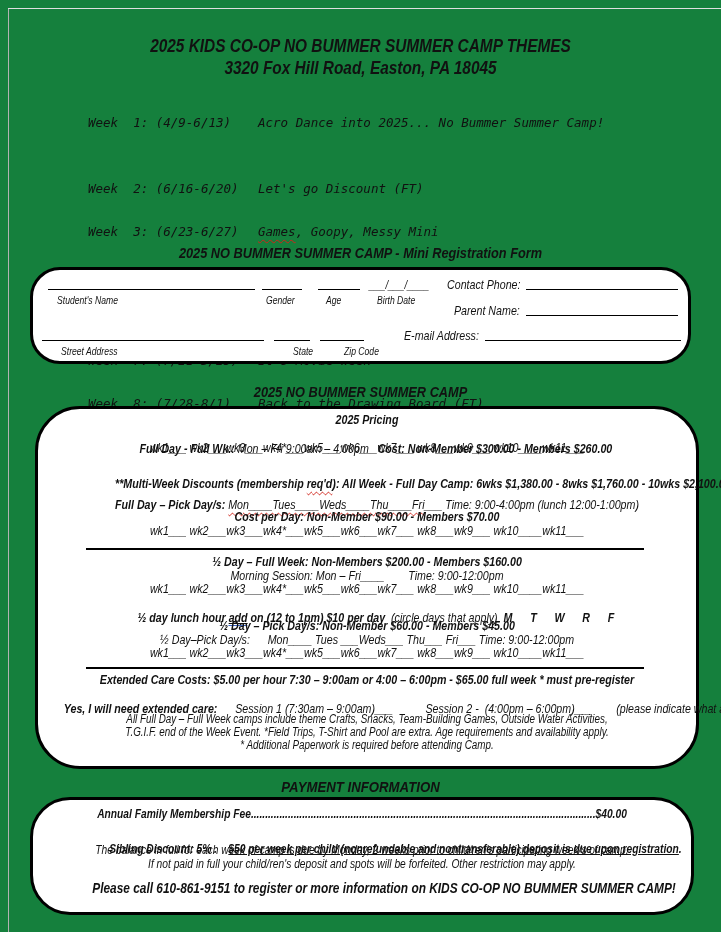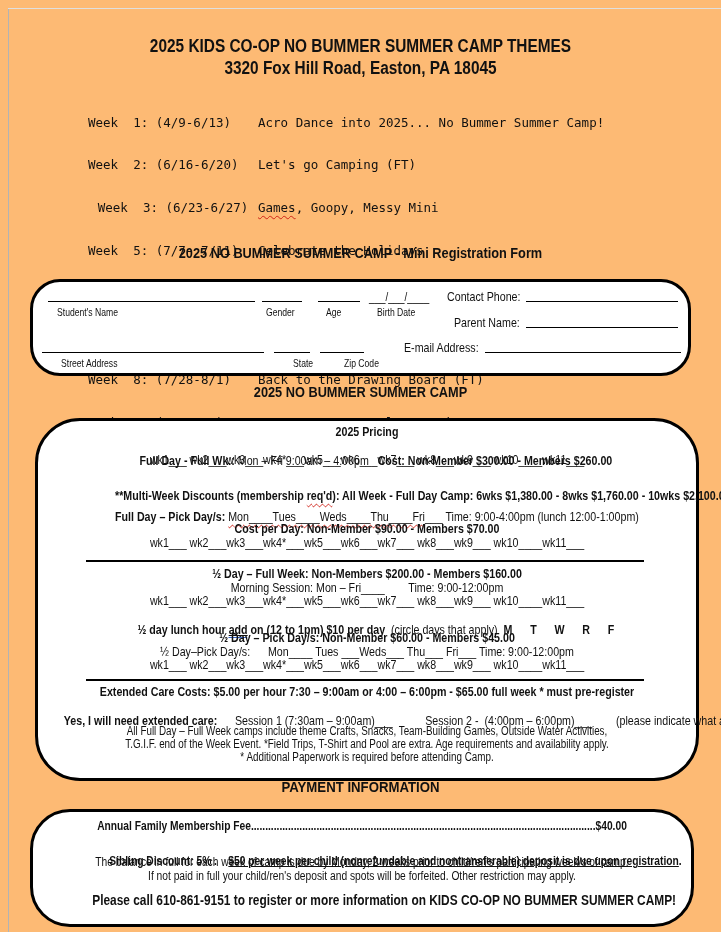--- a/index.html
+++ b/index.html
@@ -1,51 +1,51 @@
 <!DOCTYPE html>
 <html><head>
 <meta charset="utf-8">
 <style>
   html,body{margin:0;padding:0;background:#f2f2f2;}
-  .page{position:relative;width:721px;height:932px;background:#fdba74;
-        font-family:"Liberation Sans",sans-serif;color:#111;overflow:hidden;}
+  .page{position:relative;width:721px;height:932px;background:#15803d;
+        font-family:"Liberation Sans",sans-serif;color:#111;overflow:hidden;font-style:italic;}
   .abs{position:absolute;}
   
   .c{position:absolute;left:0;right:0;text-align:center;white-space:pre;
      transform:scaleX(0.82);}
   .ch{position:absolute;left:0;right:0;text-align:center;white-space:pre;
       transform:scaleX(0.88);font-weight:bold;}
   .l{position:absolute;white-space:pre;transform:scaleX(0.82);transform-origin:0 50%;}
   .b{font-weight:bold;}
   .sq{text-decoration-line:underline;text-decoration-style:wavy;
       text-decoration-color:#cf2318;text-decoration-thickness:1px;text-underline-offset:2.5px;}
   .addu{text-decoration:underline;border-bottom:1.6px solid #3a66c8;}
   .ul{text-decoration:underline;}
   .blank{position:absolute;height:0;border-bottom:1.5px solid #000;}
-  .rbox{position:absolute;background:#fff;border:3.5px solid #000;margin-top:12px;}
+  .rbox{position:absolute;background:#fff;border:3.5px solid #000;}
   .divider{position:absolute;height:0;border-top:2px solid #000;}
   .mono{font-family:"DejaVu Sans Mono",monospace;white-space:pre;}
   .edge-v{position:absolute;left:8px;top:8px;bottom:0;width:0;border-left:1.5px solid #b3b3b3;}
   .edge-h{position:absolute;left:8px;right:0;top:8px;height:0;border-top:1px solid #dfdfdf;}
   .lbl{font-size:10.5px;}
 </style>
 </head>
 <body>
 
 <div class="page">
   <div class="edge-v"></div>
   <div class="edge-h"></div>
 
   <div class="ch" style="top:36px;font-size:17.5px;">2025 KIDS CO-OP NO BUMMER SUMMER CAMP THEMES</div>
   <div class="ch" style="top:58px;font-size:17.5px;">3320 Fox Hill Road, Easton, PA 18045</div>
 
   <div class="abs mono" style="left:88px;top:87px;font-size:12.5px;line-height:14.3px;">
     <div><span style="display:inline-block;width:170px;">Week  1: (4/9-6/13)</span><span>Acro Dance into 2025... No Bummer Summer Camp!</span></div>
-    <div><span style="display:inline-block;width:170px;">Week  2: (6/16-6/20)</span><span>Let's go Camping (FT)</span></div>
-    <div><span style="display:inline-block;width:170px;text-align:center;">Week  3: (6/23-6/27)</span><span class="sq">Games</span><span>, Goopy, Messy Mini</span></div>
+    <div><span style="display:inline-block;width:170px;margin-top:24px;">Week  2: (6/16-6/20)</span><span>Let's go Discount (FT)</span></div>
+    <div><span style="display:inline-block;width:170px;">Week  3: (6/23-6/27)</span><span class="sq">Games</span><span>, Goopy, Messy Mini</span></div>
     <div><span style="display:inline-block;width:170px;">Week  5: (7/7- 7/11)</span><span>Celebrate the Holidays</span></div>
     <div><span style="display:inline-block;width:170px;">Week  6: (7/14-7/18)</span><span>Princess, Prince, and Pirate Week (FT)</span></div>
     <div><span style="display:inline-block;width:170px;">Week  7: (7/21-3/25)</span><span>It's Movie Week</span></div>
     <div><span style="display:inline-block;width:170px;">Week  8: (7/28-8/1)</span><span>Back to the Drawing Board (FT)</span></div>
     <div><span style="display:inline-block;width:170px;">Week  9: (8/4-8/8)</span><span>KIDS CO-OP Got Talent Week</span></div>
     <div><span style="display:inline-block;width:170px;">Week 10: (8/11-8/15)</span><span>SpongeBob Splash Week (FT)</span></div>
     <div><span style="display:inline-block;width:170px;">Week 11: (8/18-8/22)</span><span>Campers Rule (FT)</span></div>
   </div>
 
   <div class="ch" style="top:245px;font-size:14.5px;">2025 NO BUMMER SUMMER CAMP - Mini Registration Form</div>

